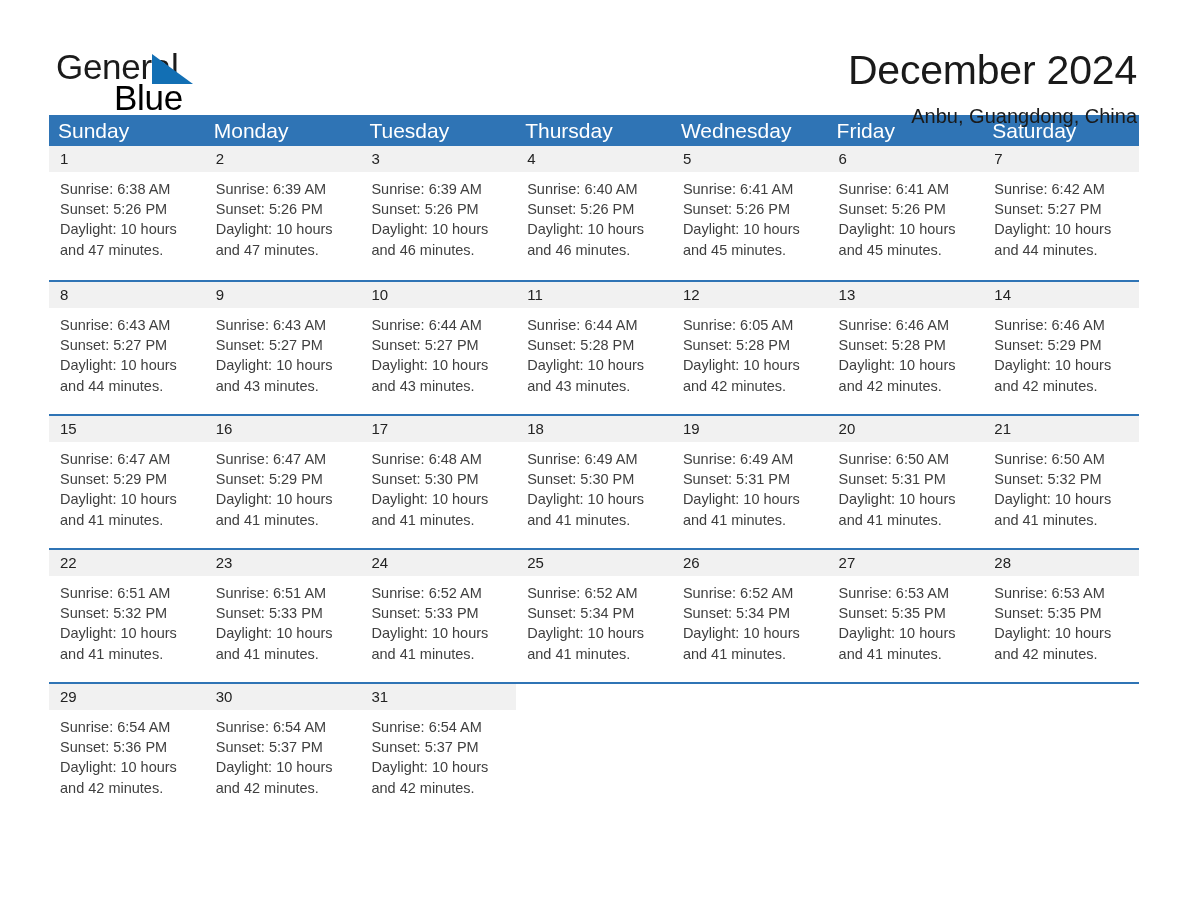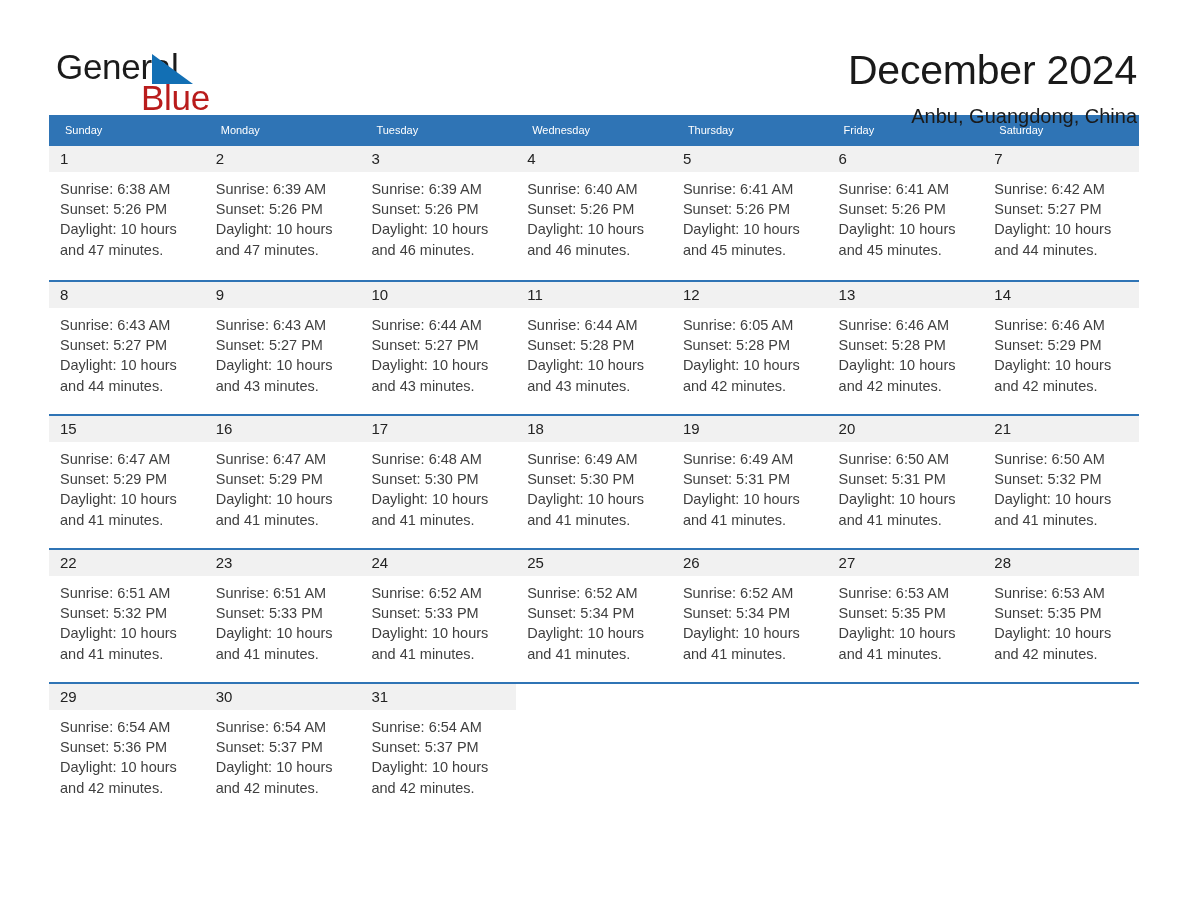--- a/index.html
+++ b/index.html
@@ -53,26 +53,26 @@
     position: absolute;
     left: 103px;
     top: 8px;
     width: 0;
     height: 0;
     border-left: 41px solid #126fb4;
     border-top: 30px solid transparent;
   }
   .brand-blue {
     position: absolute;
-    left: 92px;
+    left: 65px;
     top: 33px;
     font-size: 35px;
     line-height: 38px;
     font-weight: 400;
-    color: #b91c1c;
+    color: #000000;
     letter-spacing: -0.3px;
   }
   .titles {
     text-align: right;
     flex: 1 1 auto;
     padding-right: 2px;
   }
   .month-title {
     font-size: 41px;
     line-height: 48px;
@@ -96,23 +96,23 @@
     margin-top: 11px;
   }
   .weekday-row {
     display: flex;
     background: #2f74b5;
     height: 31px;
   }
   .weekday-cell {
     flex: 1 1 0;
     color: #ffffff;
-    font-size: 11px;
+    font-size: 21px;
     line-height: 31px;
-    padding-left: 16px;
+    padding-left: 9px;
     box-sizing: border-box;
     overflow: hidden;
     white-space: nowrap;
   }
 
   .week-row {
     display: flex;
     border-top: 2px solid #2f74b5;
     height: 134px;
     box-sizing: border-box;
@@ -166,22 +166,22 @@
       <div class="location-title">Anbu, Guangdong, China</div>
     </div>
 
   </div>
 
   <div class="calendar">
     <div class="weekday-row" id="weekday-row">
         <div class="weekday-cell">Sunday</div>
         <div class="weekday-cell">Monday</div>
         <div class="weekday-cell">Tuesday</div>
+        <div class="weekday-cell">Thursday</div>
         <div class="weekday-cell">Wednesday</div>
-        <div class="weekday-cell">Thursday</div>
         <div class="weekday-cell">Friday</div>
         <div class="weekday-cell">Saturday</div>
       </div>
     <div id="weeks-container">
         <div class="week-row">
           <div class="day-cell">
             <div class="day-number">1</div>
             <div class="day-info">
               <div>Sunrise: 6:38 AM</div>
               <div>Sunset: 5:26 PM</div>

